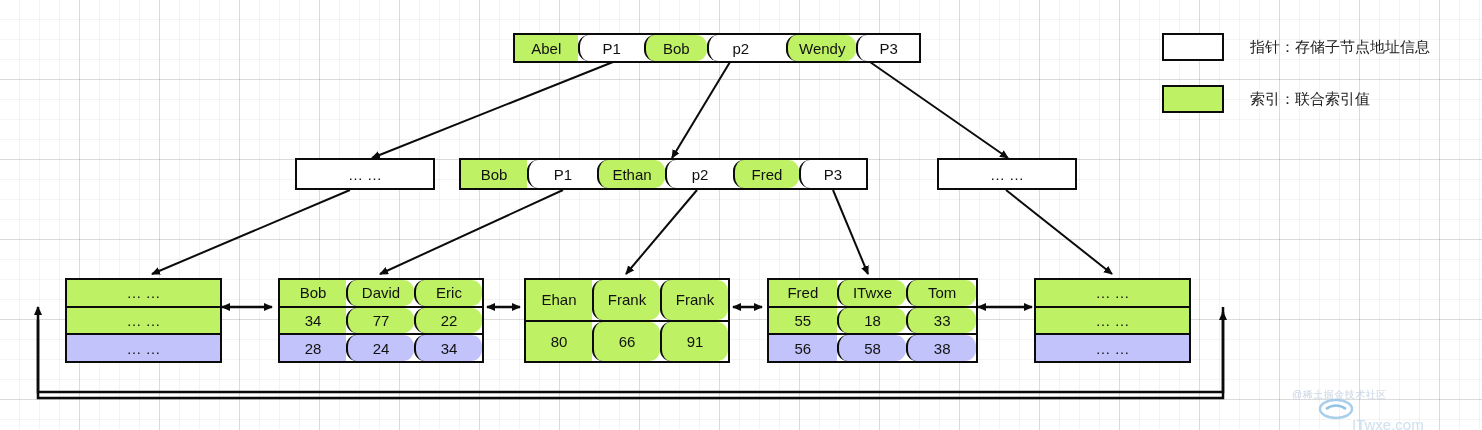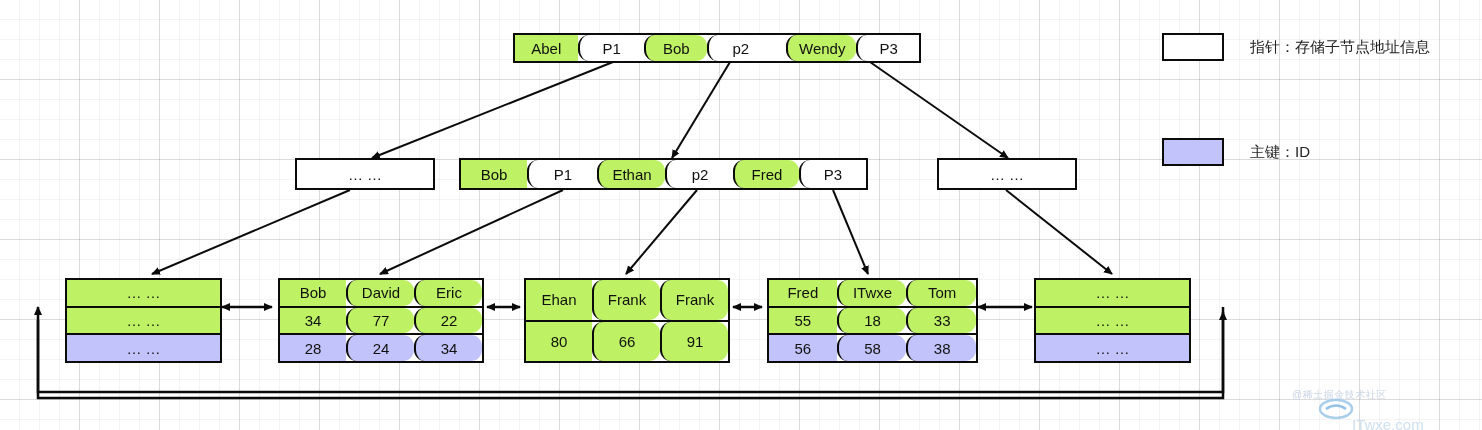--- a/index.html
+++ b/index.html
@@ -259,23 +259,23 @@
     <div class="leaf-row">
       <div class="cell c-purple">… …</div>
     </div>
   </div>
 
   <div class="legend" style="left:0; top:0; width:1482px; height:430px;padding-left:36px;">
     <div class="legend-item" style="left:1162px; top:33px;">
       <div class="swatch c-white"></div>
       <div class="legend-text">指针：存储子节点地址信息</div>
     </div>
-    <div class="legend-item" style="left:1162px; top:138px;">
-      <div class="swatch c-purple"></div>
-      <div class="legend-text">主键：ID</div>
+    <div class="legend-item" style="left:1162px; top:85px;">
+      <div class="swatch c-green"></div>
+      <div class="legend-text">索引：联合索引值</div>
     </div>
   </div>
 
   <div class="watermark">@稀土掘金技术社区</div>
   <svg class="wm-logo" viewBox="0 0 36 34" xmlns="http://www.w3.org/2000/svg">
     <ellipse cx="18" cy="17" rx="16" ry="9" fill="none" stroke="#9cc7e8" stroke-width="2.5"></ellipse>
     <path d="M8 17 q10 -7 20 0" fill="none" stroke="#7fb8e0" stroke-width="2.5"></path>
   </svg>
   <div class="wm-sub">ITwxe.com</div>
 

